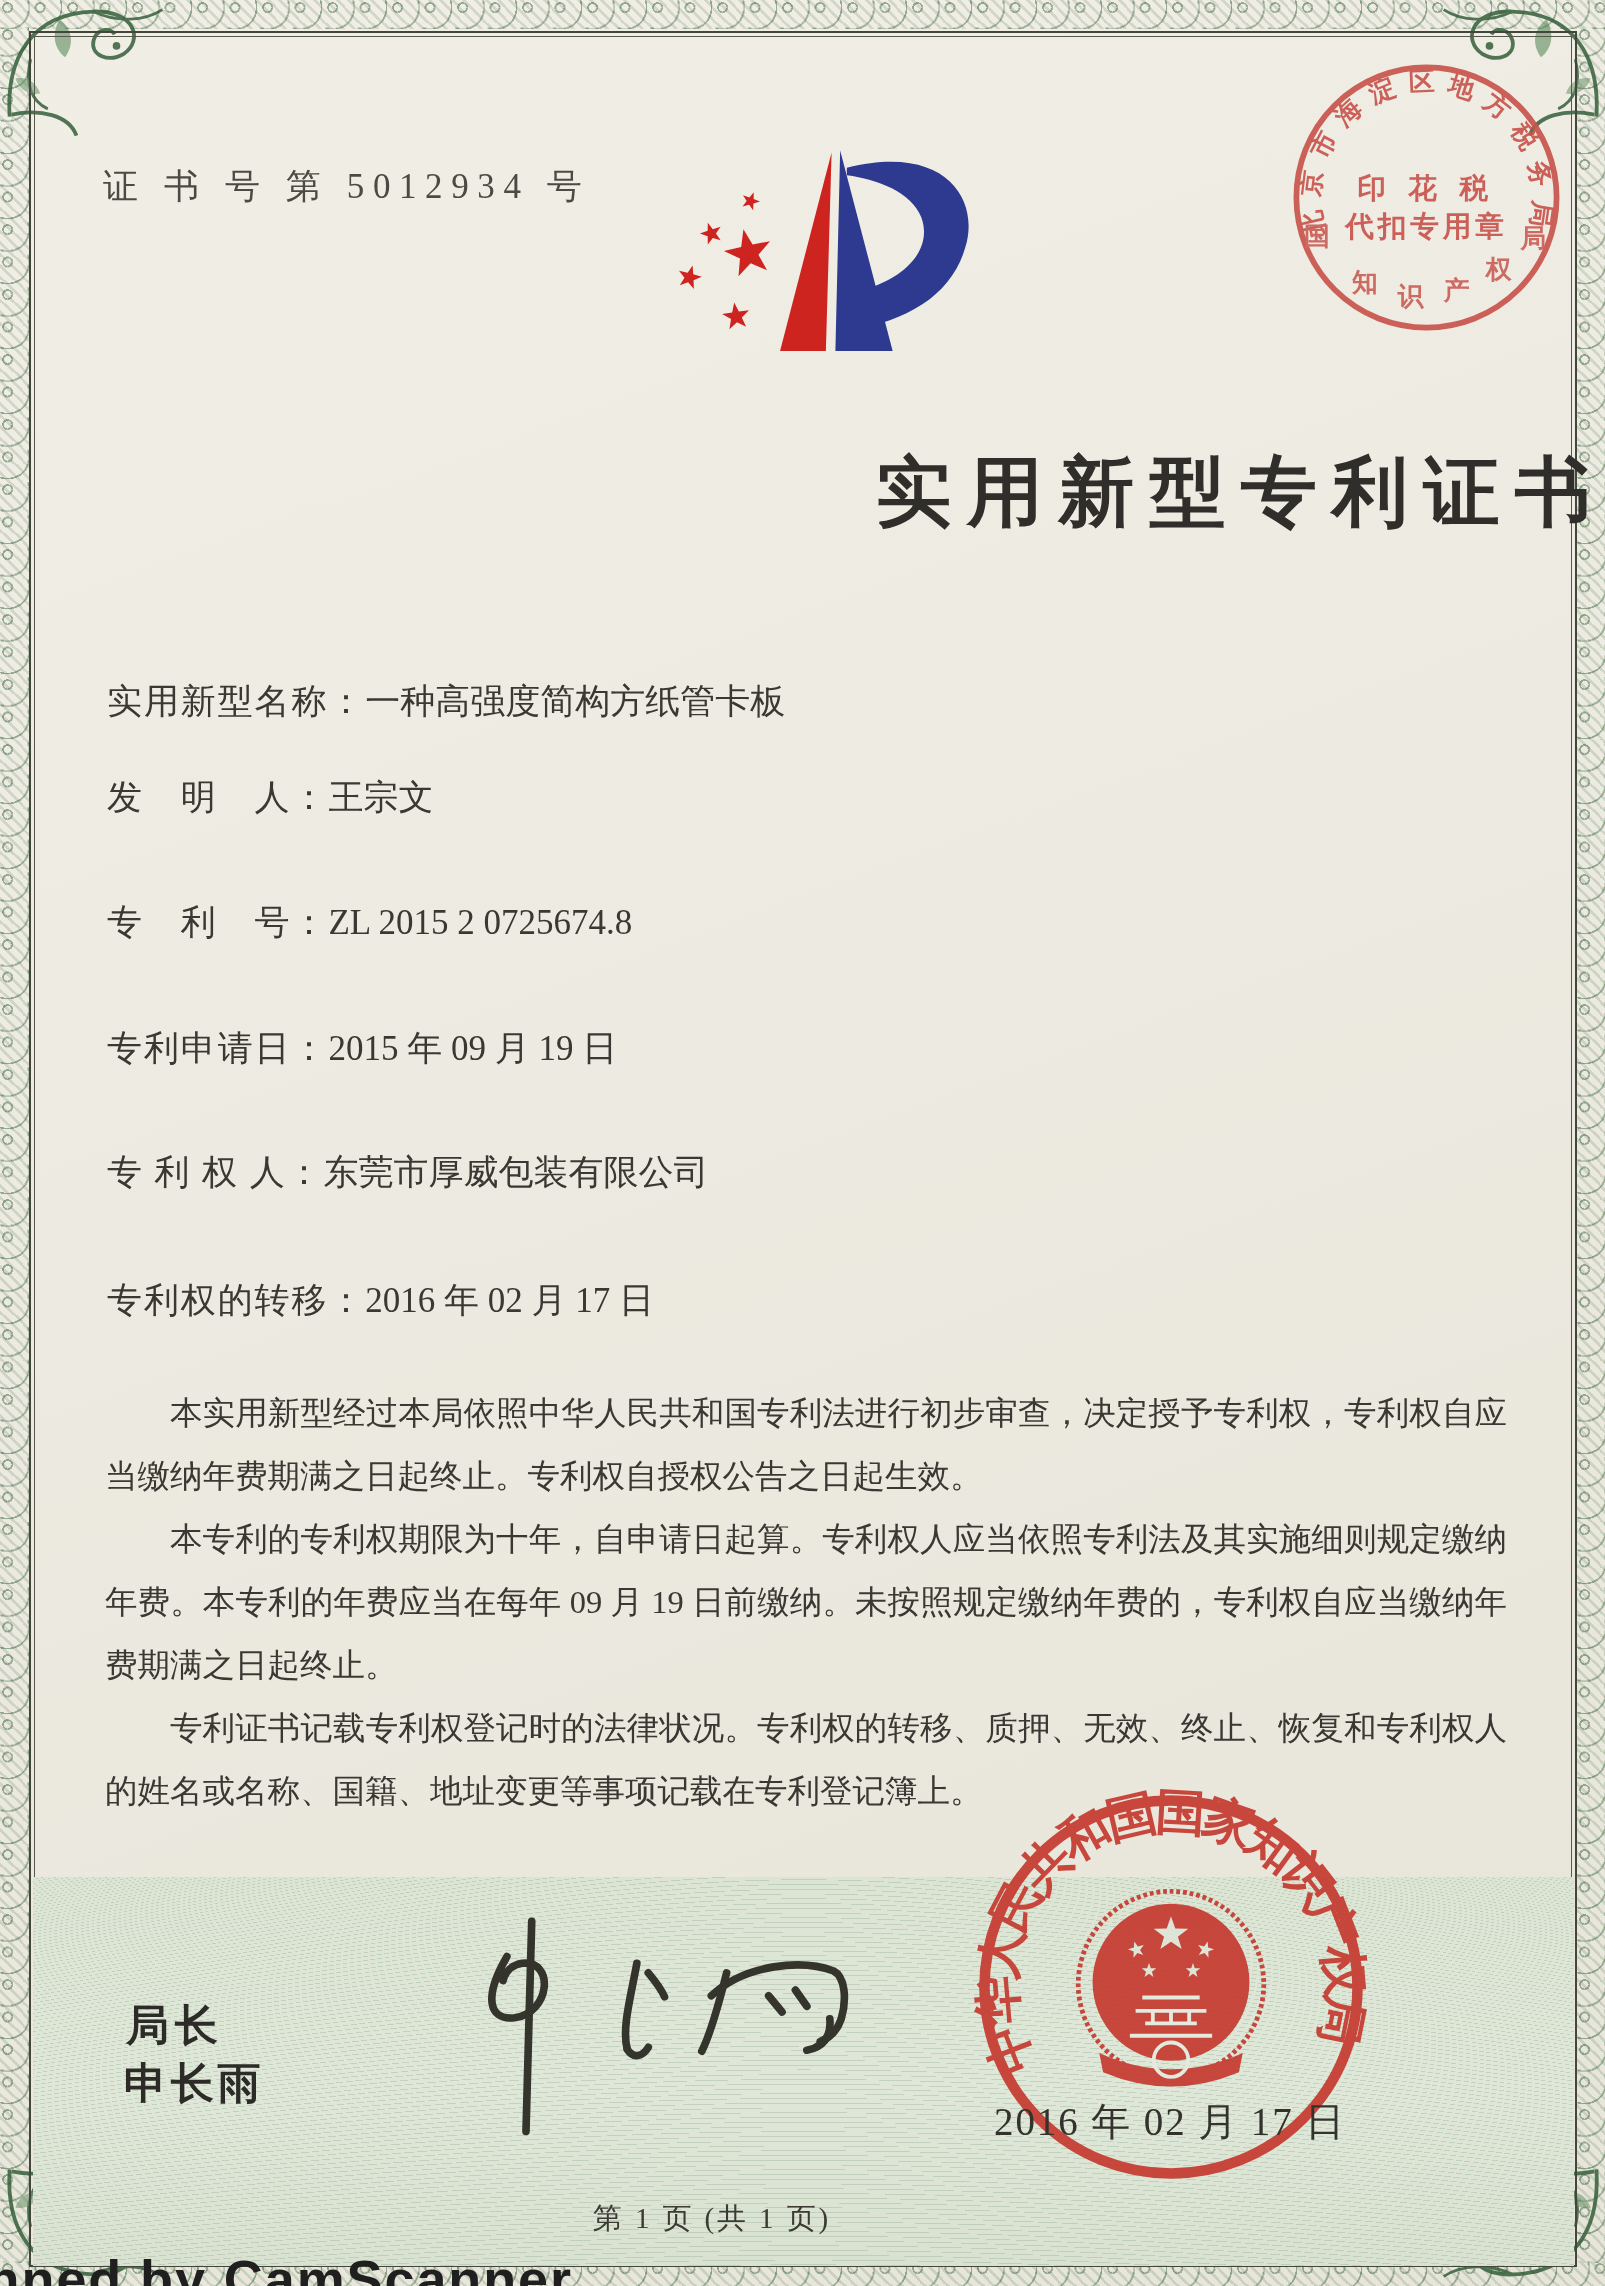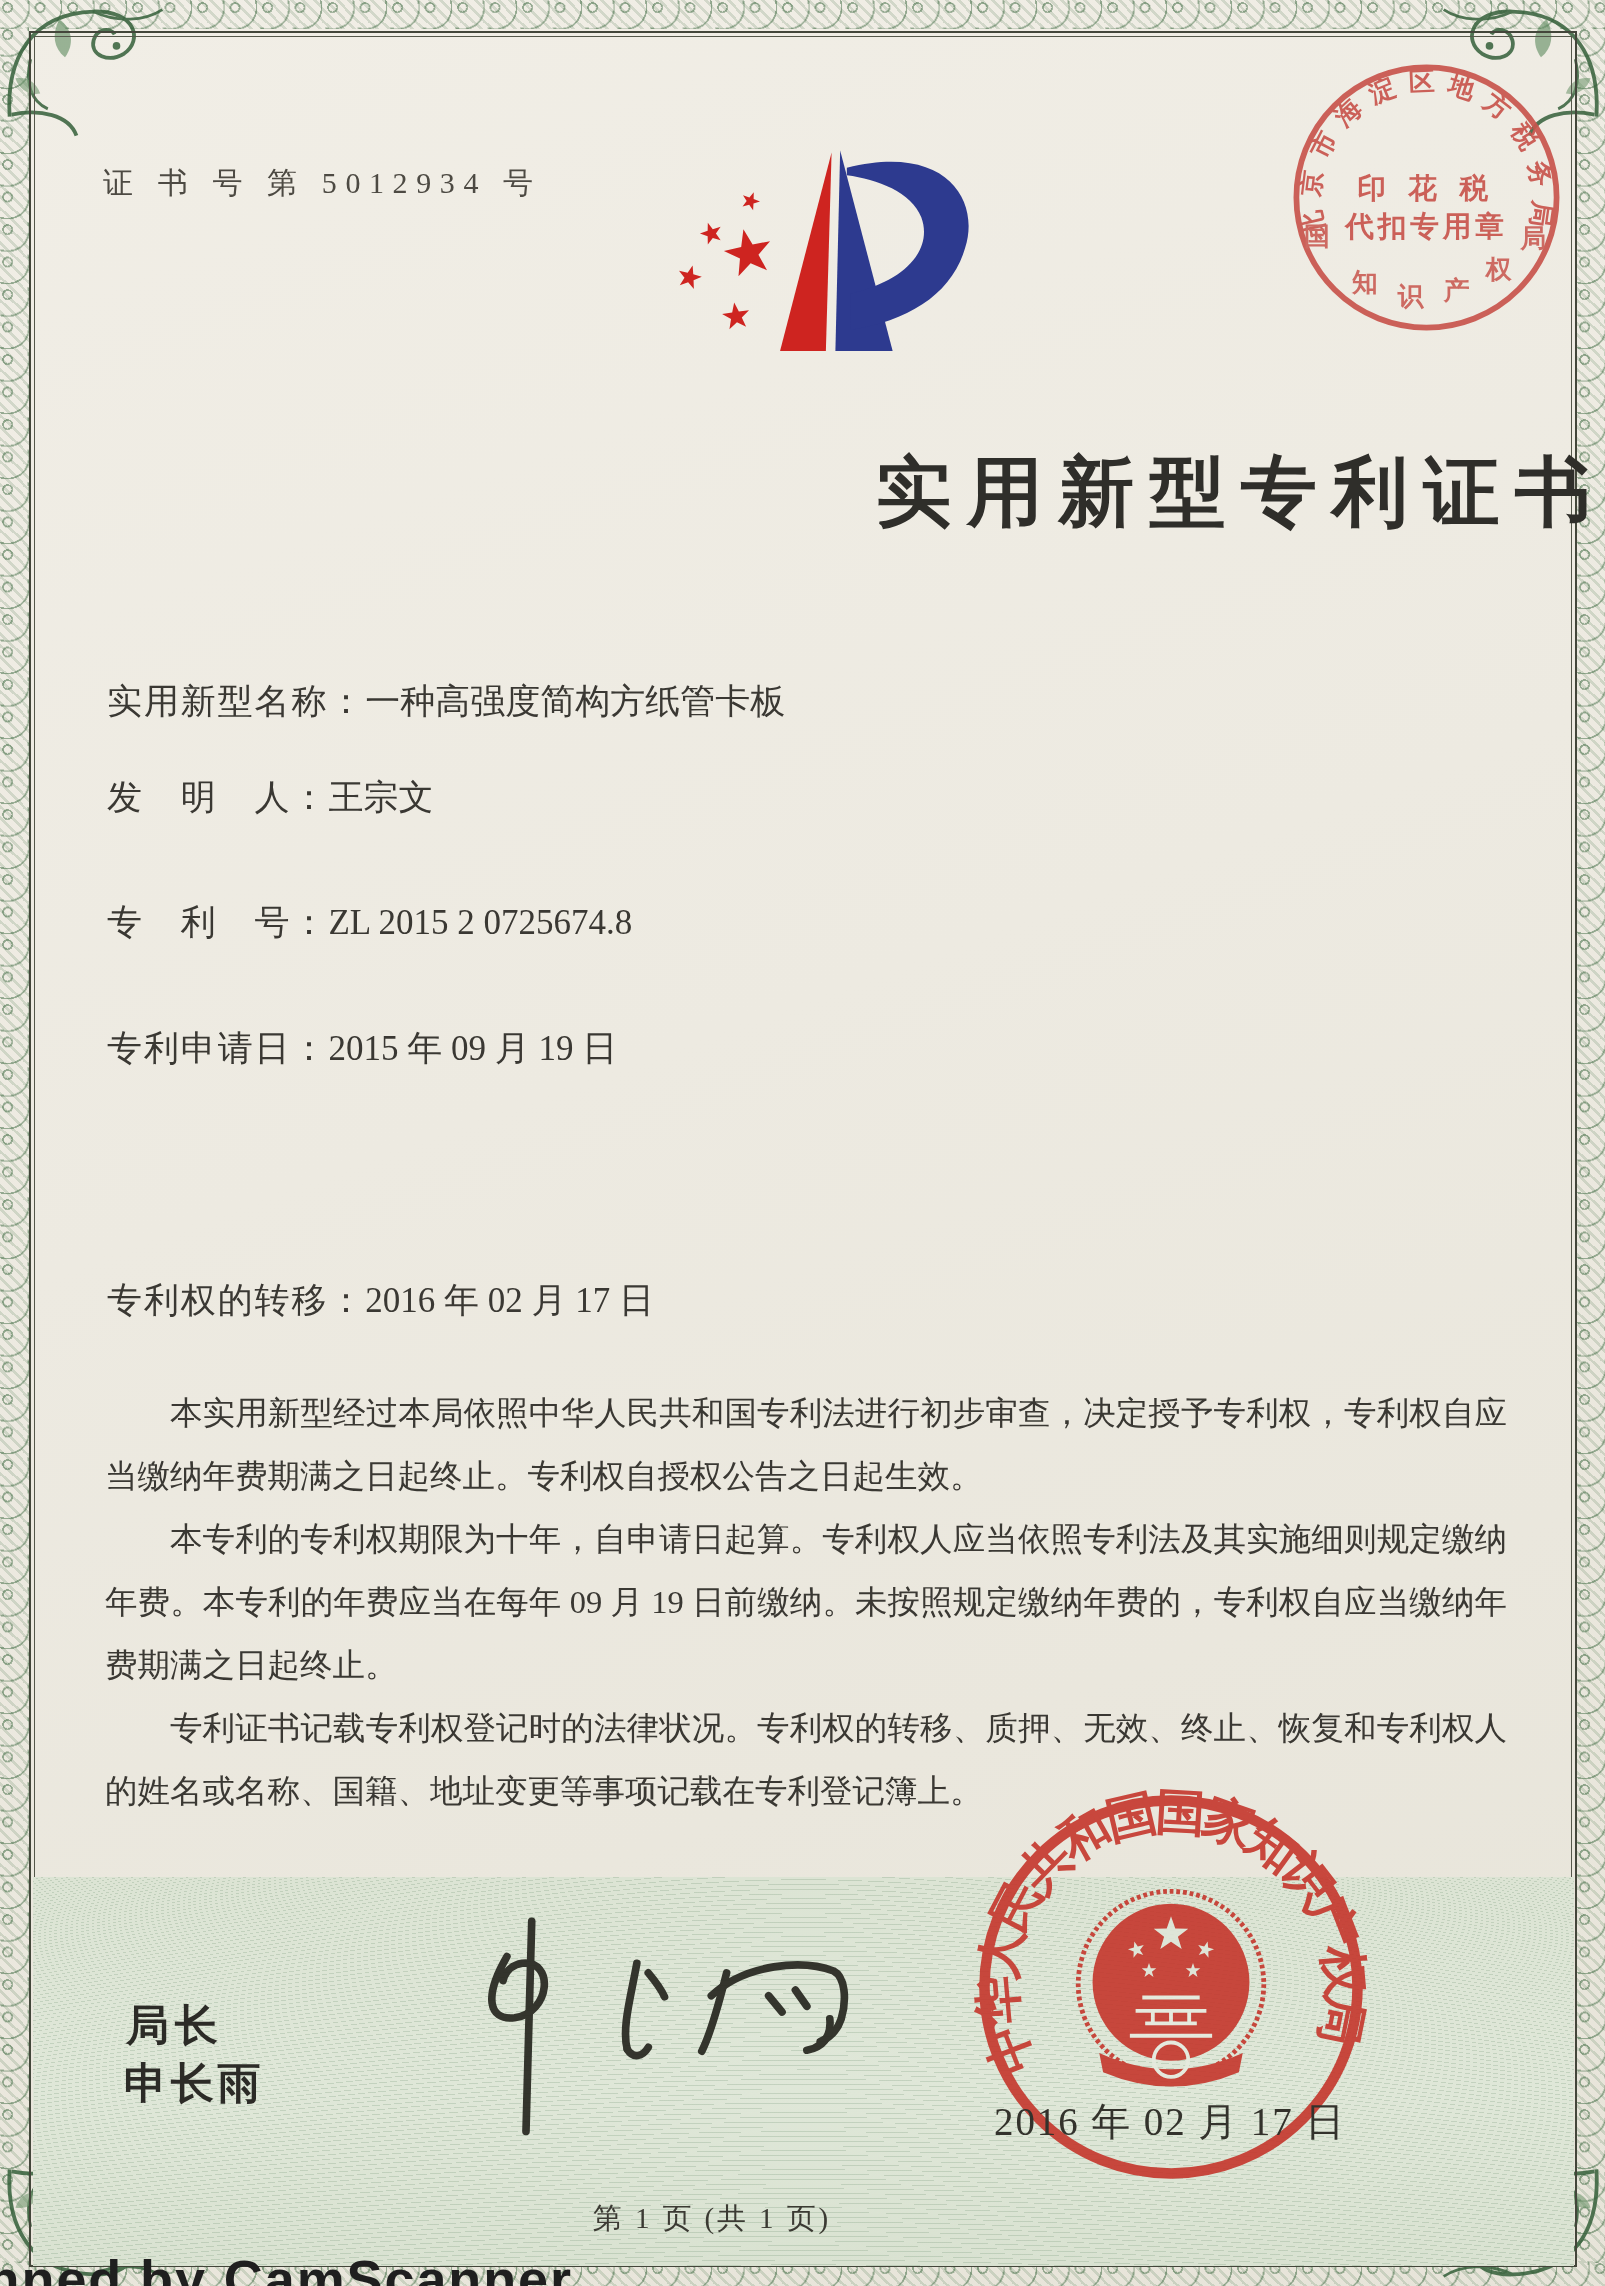--- a/index.html
+++ b/index.html
@@ -19,21 +19,21 @@
   .band.left{left:0;top:27px;bottom:23px;width:29px;}
   .band.right{right:0;top:27px;bottom:23px;width:29px;}
   .corner{position:absolute;width:167px;height:167px;opacity:.85;}
   .corner.tl{left:1.9px;top:1.9px;}
   .corner.tr{right:1.9px;top:1.9px;transform:scaleX(-1);}
   .corner.bl{left:1.9px;bottom:1.9px;transform:scaleY(-1);}
   .corner.br{right:1.9px;bottom:1.9px;transform:scale(-1,-1);}
   
   .frame{position:absolute;left:29px;top:31px;right:29px;bottom:19px;border:2.9px solid #43463a;pointer-events:none;}
   .frame::after{content:"";position:absolute;inset:2.9px;border:1px solid #54574a;}
-  .cert-number{position:absolute;left:103px;top:163px;font-size:30px;letter-spacing:8.6px;color:#4d4a43;}
+  .cert-number{position:absolute;left:103px;top:163px;font-size:35px;letter-spacing:8.6px;color:#4d4a43;}
   .title{position:absolute;left:0;right:0;top:442px;text-align:right;font-size:76px;font-weight:700;
          letter-spacing:15.3px;color:#2f2e2a;}
   .field{position:absolute;left:107px;font-size:35px;color:#3a3833;white-space:nowrap;}
   .field .lab{letter-spacing:1.9px;}
   .paras{position:absolute;left:105px;right:99px;top:1382px;font-size:32.5px;line-height:63px;
          color:#3a3833;text-align:justify;}
   .paras p{margin:0;text-indent:2em;}
   .green-band{position:absolute;left:32.5px;right:32.5px;top:1877px;bottom:20px;
       background:
         repeating-radial-gradient(120% 70% at 50% -30%, rgba(96,134,100,.22) 0 1.4px, rgba(96,134,100,0) 1.4px 8.6px),
@@ -125,20 +125,21 @@
       <text x="248" y="202">局</text>
     </g>
   </svg>
 
   <div class="title">实用新型专利证书</div>
 
   <div class="field" style="top:678px"><span class="lab">实用新型名称：</span><span>一种高强度简构方纸管卡板</span></div>
   <div class="field" style="top:774px"><span class="lab">发　明　人：</span><span>王宗文</span></div>
   <div class="field" style="top:899px"><span class="lab">专　利　号：</span><span>ZL 2015 2 0725674.8</span></div>
   <div class="field" style="top:1025px"><span class="lab">专利申请日：</span><span>2015 年 09 月 19 日</span></div>
+  <div class="field" style="top:1149px"><span class="lab">专 利 权 人：</span><span>东莞市厚威包装有限公司</span></div>
   <div class="field" style="top:1277px"><span class="lab">专利权的转移：</span><span>2016 年 02 月 17 日</span></div>
 
   <div class="paras">
     <p>本实用新型经过本局依照中华人民共和国专利法进行初步审查，决定授予专利权，专利权自应当缴纳年费期满之日起终止。专利权自授权公告之日起生效。</p>
     <p>本专利的专利权期限为十年，自申请日起算。专利权人应当依照专利法及其实施细则规定缴纳年费。本专利的年费应当在每年 09 月 19 日前缴纳。未按照规定缴纳年费的，专利权自应当缴纳年费期满之日起终止。</p>
     <p>专利证书记载专利权登记时的法律状况。专利权的转移、质押、无效、终止、恢复和专利权人的姓名或名称、国籍、地址变更等事项记载在专利登记簿上。</p>
   </div>
 
   <div class="signer-title">局长</div>
   <div class="signer-name">申长雨</div>

